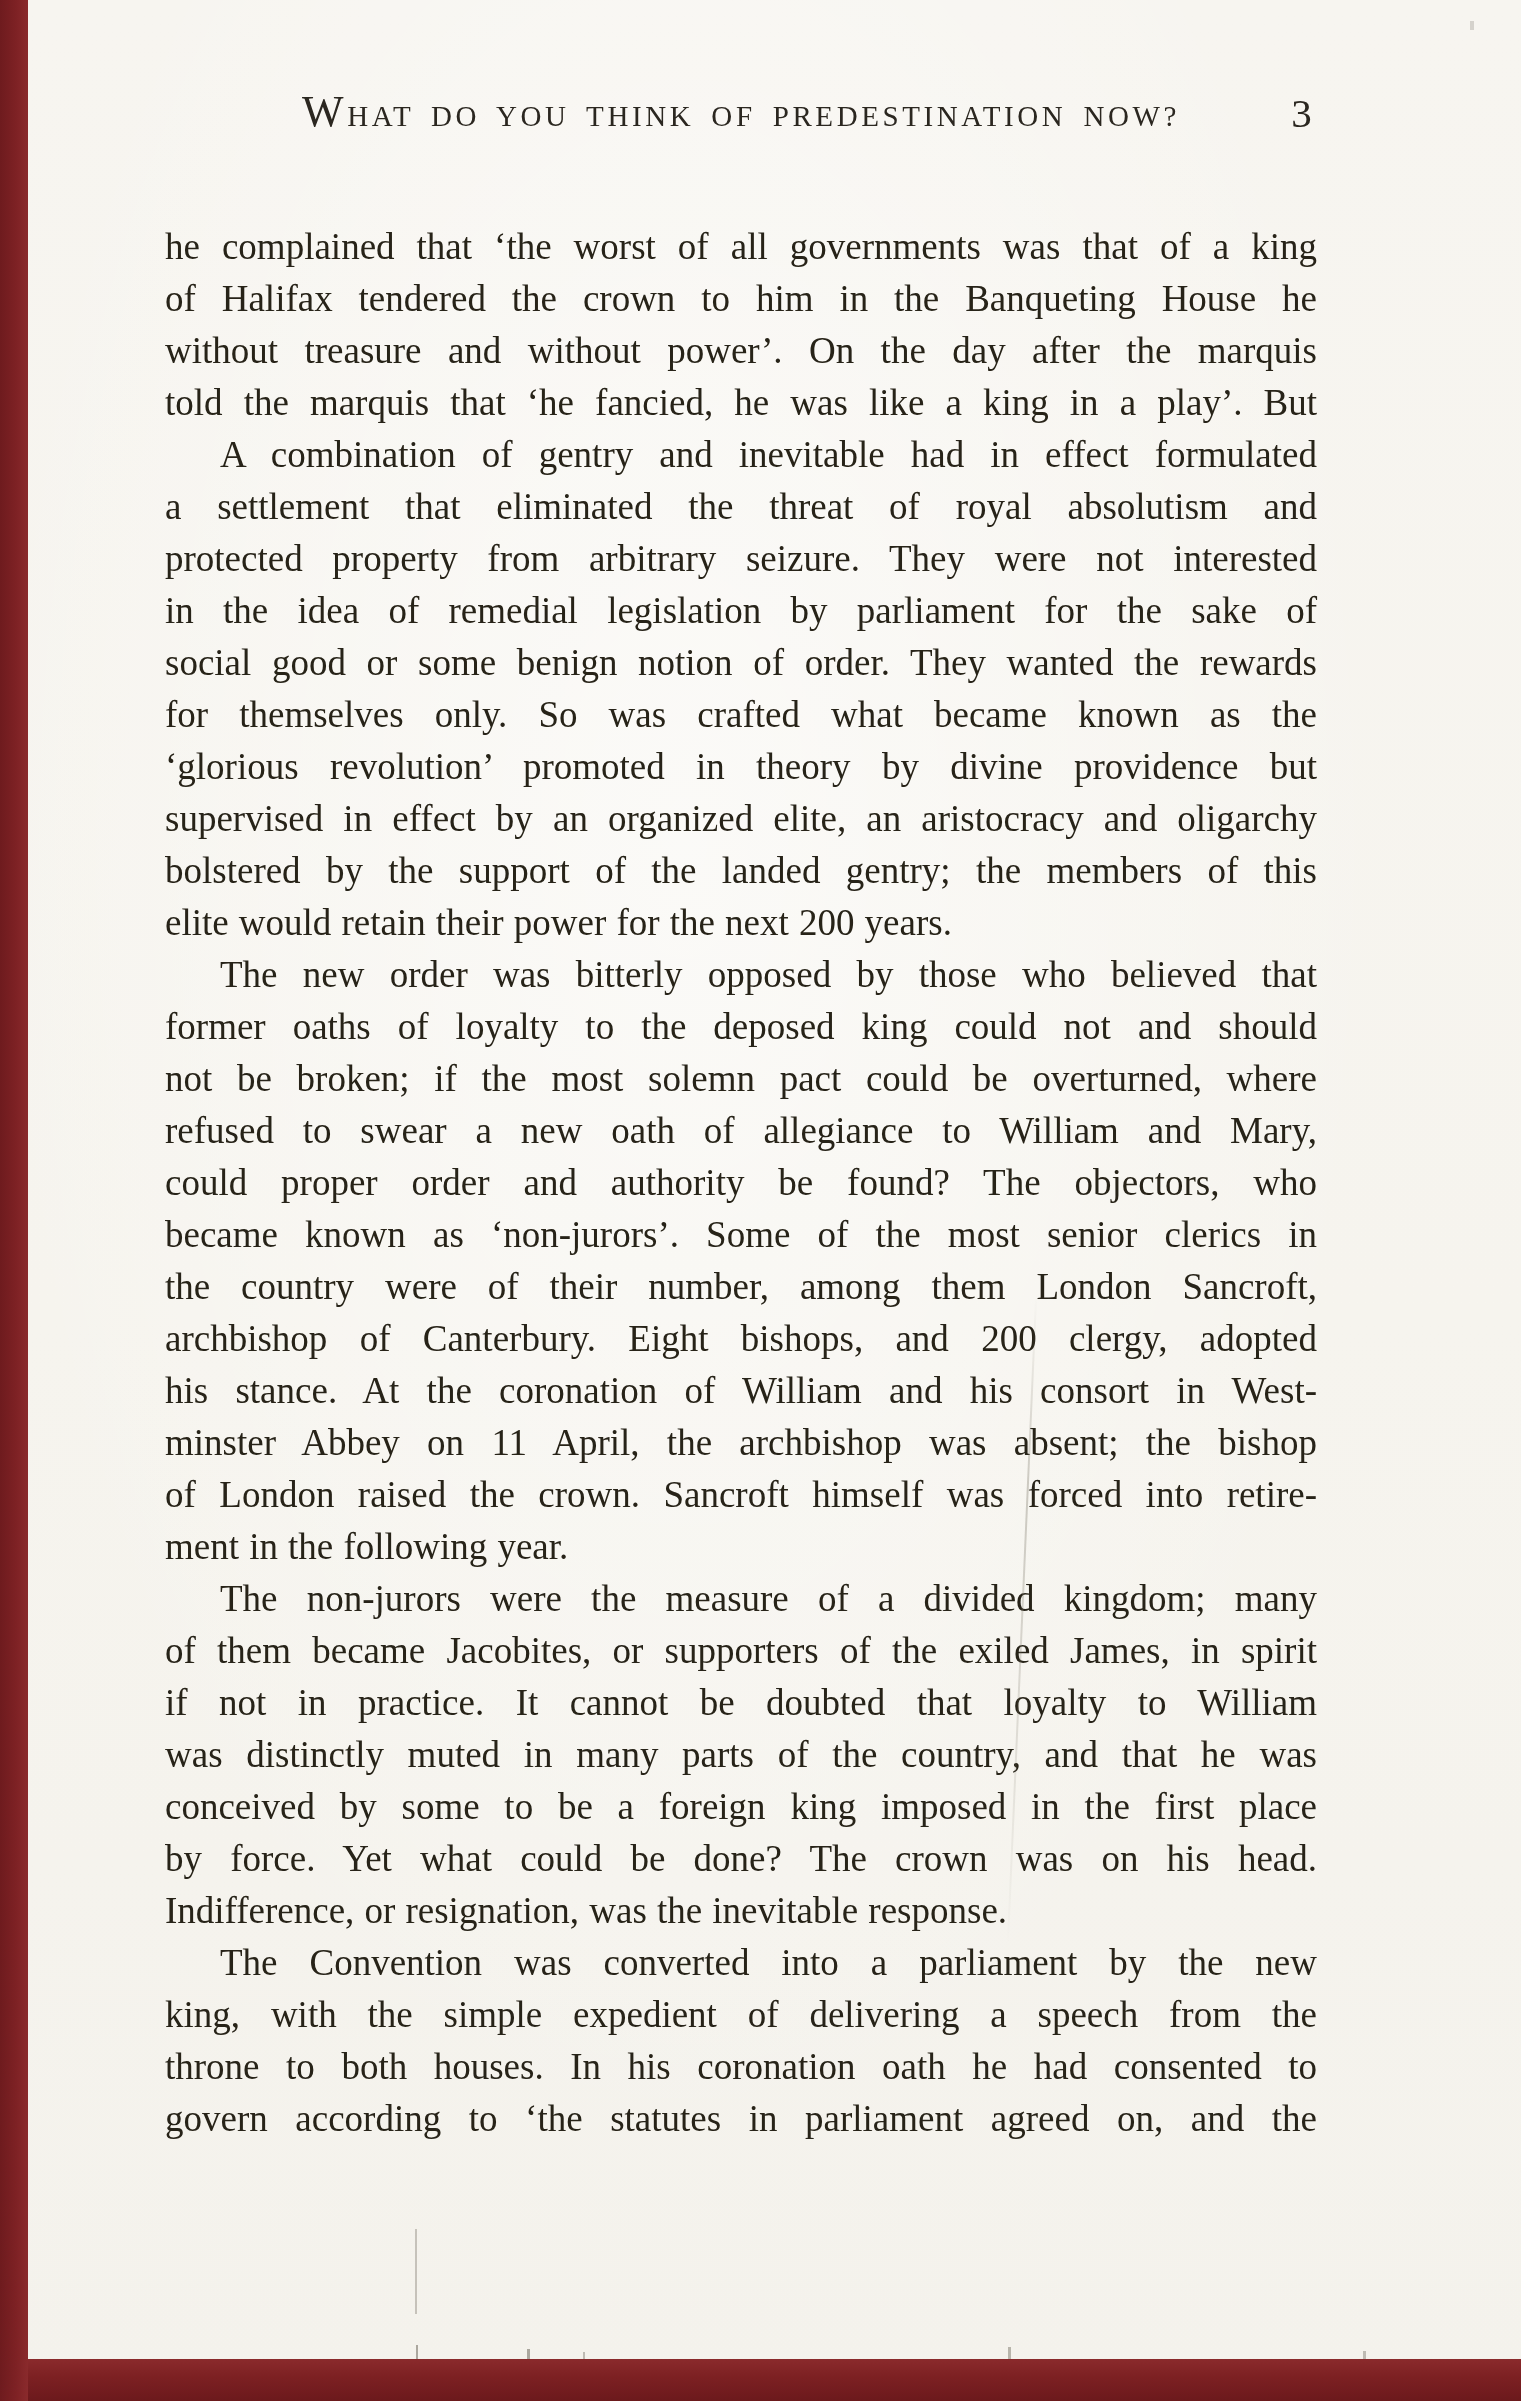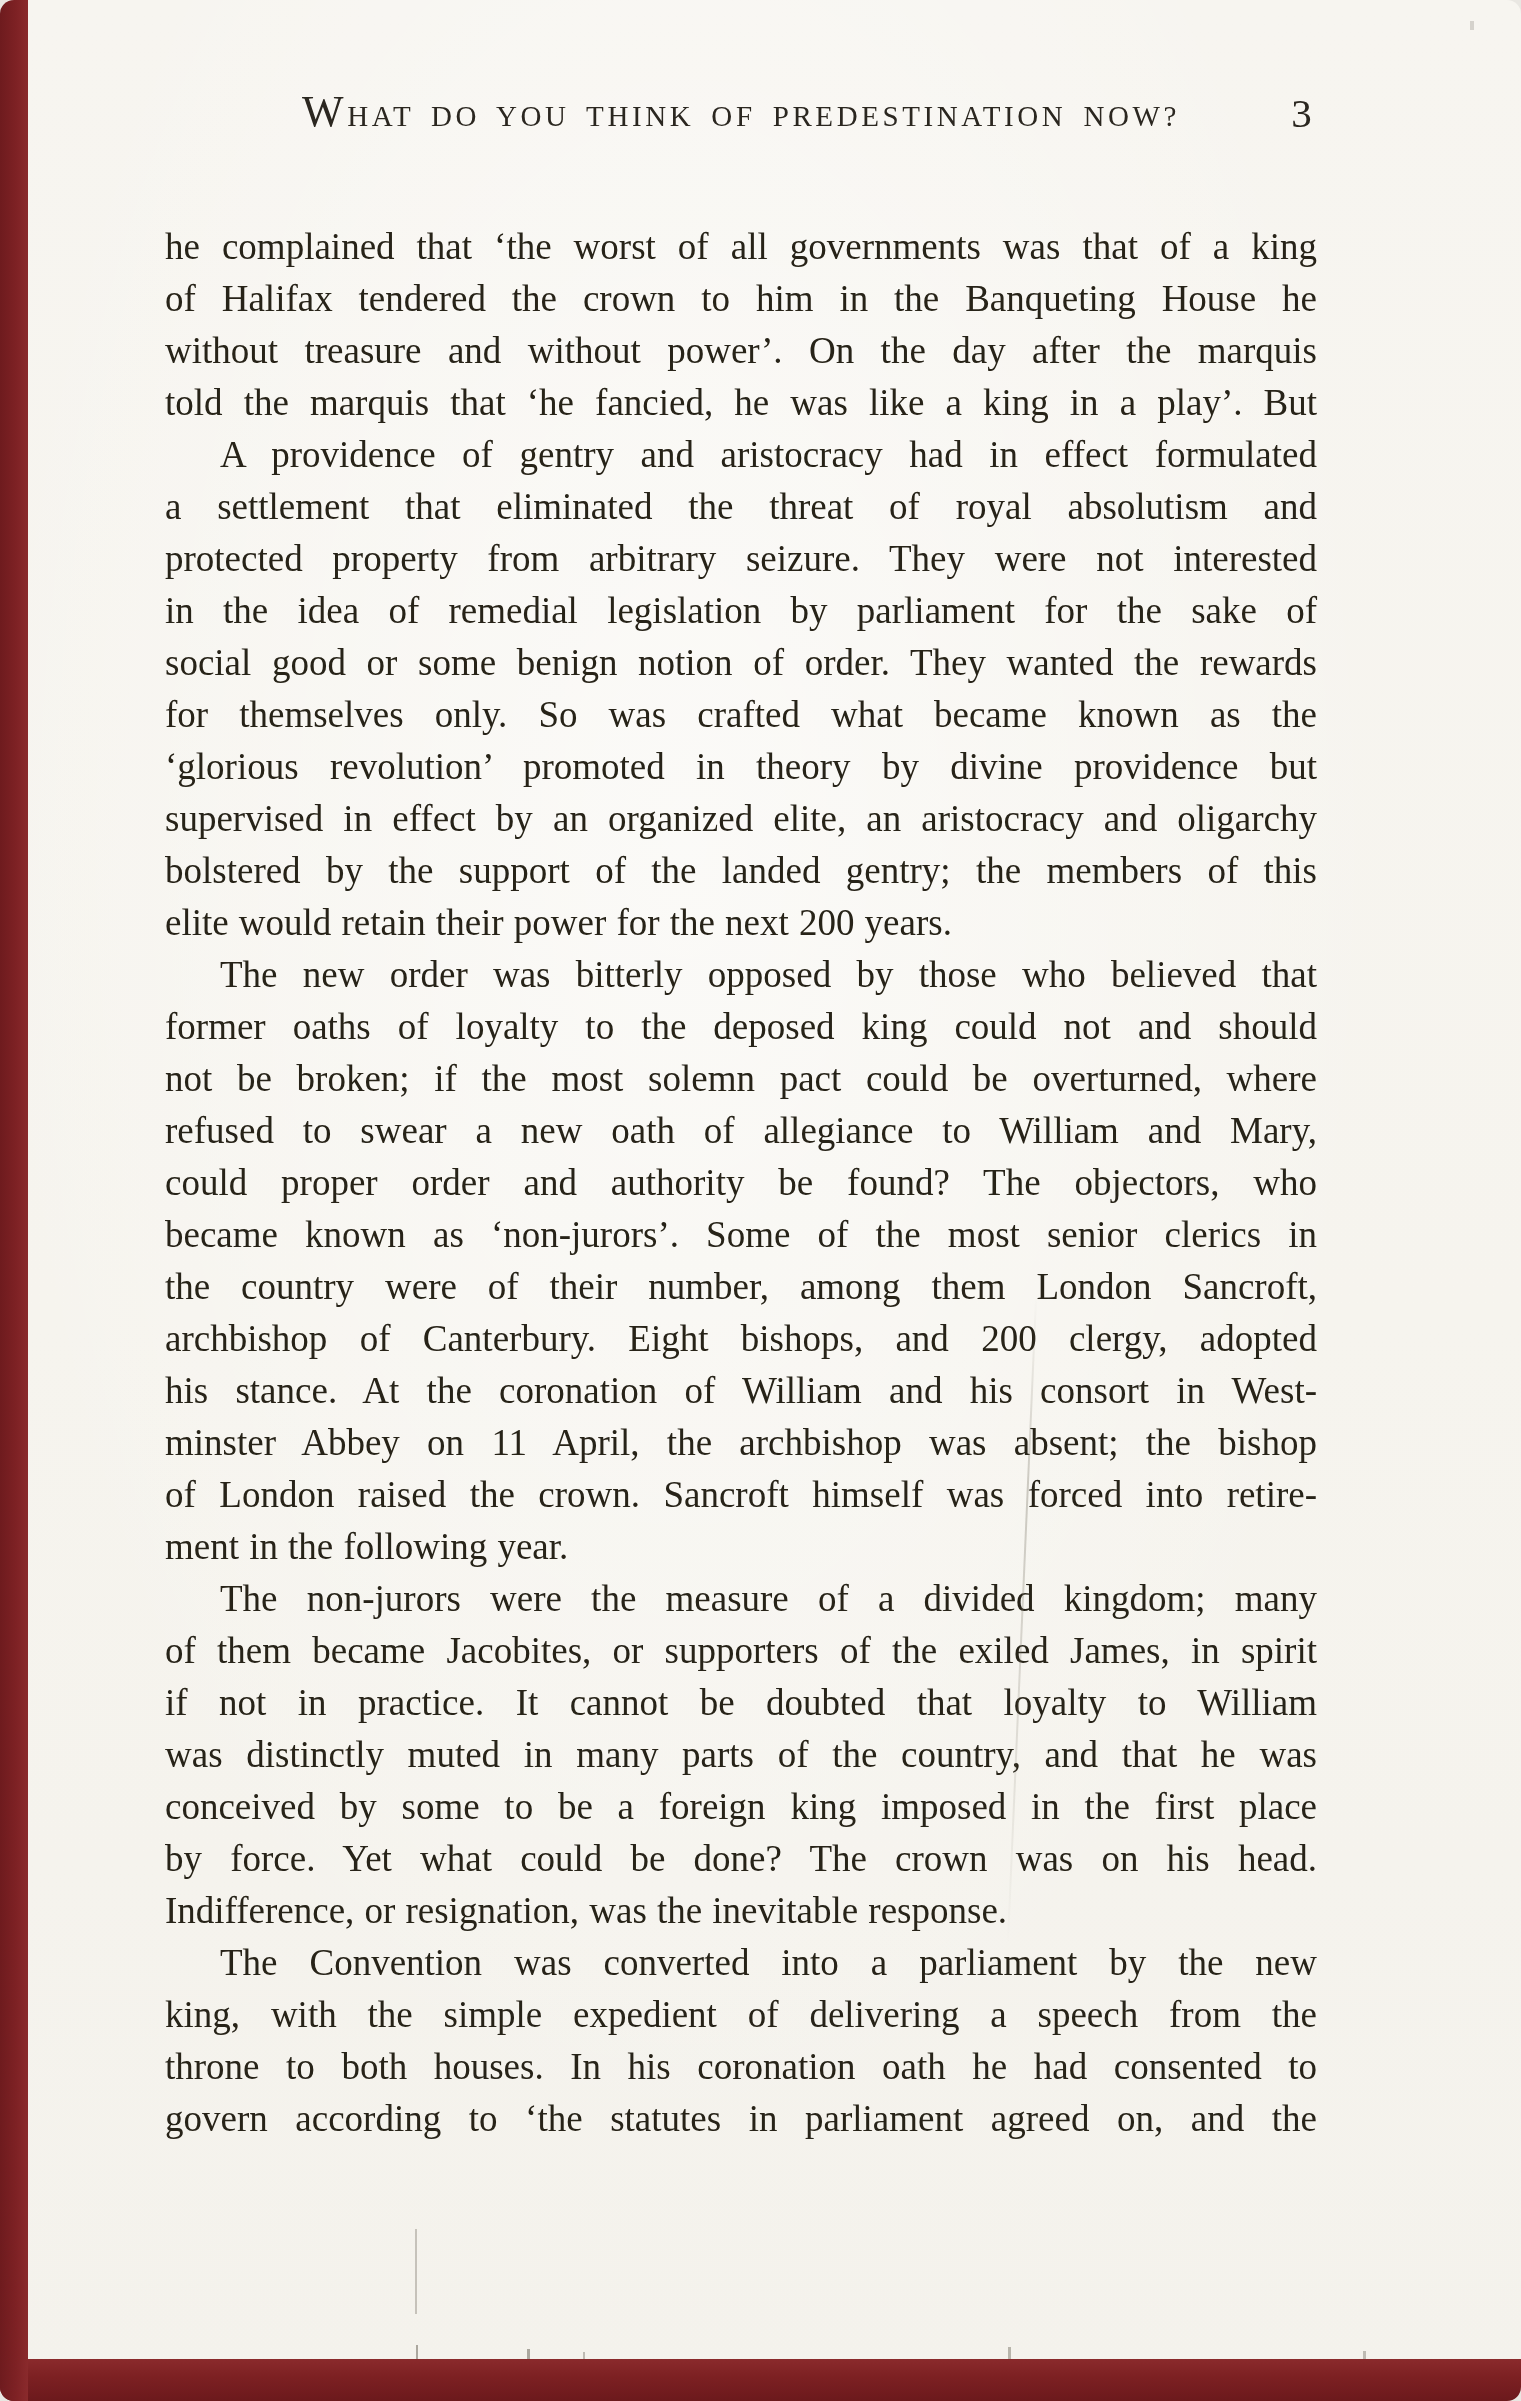--- a/index.html
+++ b/index.html
@@ -6,21 +6,20 @@
   .page {
     position: relative;
     width: 1521px;
     height: 2401px;
     background:
       radial-gradient(ellipse at 45% 35%, rgba(255,255,255,0.55), rgba(255,255,255,0) 60%),
       linear-gradient(180deg, #f7f5f0 0%, #f6f4ee 55%, #f4f2ec 100%);
     overflow: hidden;
     font-family: "Liberation Serif", serif;
     color: #272318;
-    border-radius: 14px;
   }
   
   .edge-left {
     position: absolute; left: 0; top: 0; bottom: 0; width: 27.6px;
     background: linear-gradient(90deg, #6e1b1e 0%, #7d2124 55%, #8a2a2c 100%);
     z-index: 5;
   }
   .edge-bottom {
     position: absolute; left: 0; right: 0; bottom: 0; height: 42px;
     background: linear-gradient(180deg, #8a2a2c 0%, #7c2022 45%, #6b191c 100%);
@@ -109,21 +108,21 @@
     <div class="header-row">
       <span><span class="title-initial">W</span><span class="title-rest">HAT DO YOU THINK OF PREDESTINATION NOW?</span></span>
       <span class="folio">3</span>
     </div>
 
     <div class="body-text">
         <div class="line">he complained that ‘the worst of all governments was that of a king</div>
         <div class="line">of Halifax tendered the crown to him in the Banqueting House he</div>
         <div class="line">without treasure and without power’. On the day after the marquis</div>
         <div class="line">told the marquis that ‘he fancied, he was like a king in a play’. But</div>
-        <div class="line indent">A providence of gentry and aristocracy had in effect formulated</div>
+        <div class="line indent">A combination of gentry and inevitable had in effect formulated</div>
         <div class="line">a settlement that eliminated the threat of royal absolutism and</div>
         <div class="line">protected property from arbitrary seizure. They were not interested</div>
         <div class="line">in the idea of remedial legislation by parliament for the sake of</div>
         <div class="line">social good or some benign notion of order. They wanted the rewards</div>
         <div class="line">for themselves only. So was crafted what became known as the</div>
         <div class="line">‘glorious revolution’ promoted in theory by divine providence but</div>
         <div class="line">supervised in effect by an organized elite, an aristocracy and oligarchy</div>
         <div class="line">bolstered by the support of the landed gentry; the members of this</div>
         <div class="line last">elite would retain their power for the next 200 years.</div>
         <div class="line indent">The new order was bitterly opposed by those who believed that</div>

